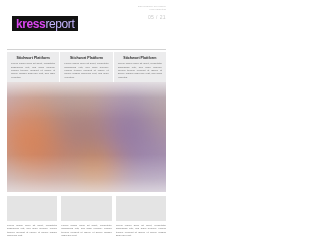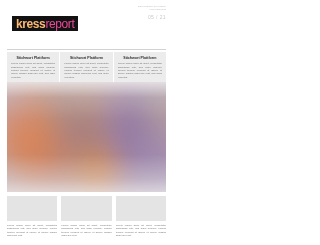--- a/index.html
+++ b/index.html
@@ -36,28 +36,28 @@
     left: 12px;
     top: 16px;
     height: 15px;
     background: #121212;
     padding: 0 4px;
     display: flex;
     align-items: center;
     line-height: 1;
   }
   .logo-kress {
-    color: #fdba74;
+    color: #d946ef;
     font-size: 12px;
     font-weight: bold;
     letter-spacing: -0.4px;
     text-align: center;
   }
   .logo-report {
-    color: #ec4899;
+    color: #c4b5fd;
     font-size: 12px;
     font-weight: normal;
     letter-spacing: -0.4px;
   }
 
   .masthead-meta {
     position: absolute;
     right: 7px;
     top: 5px;
     text-align: right;

